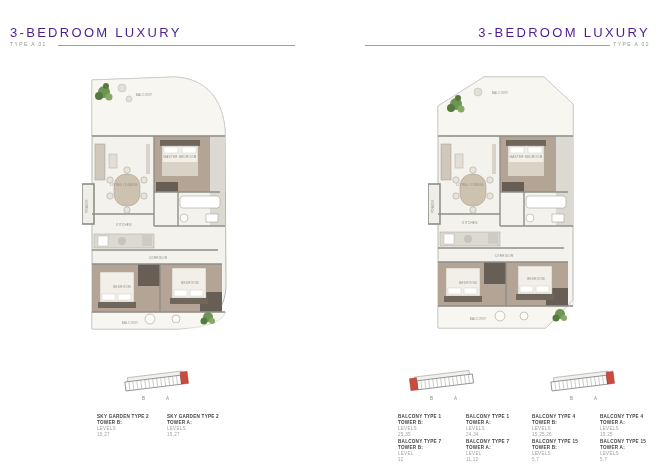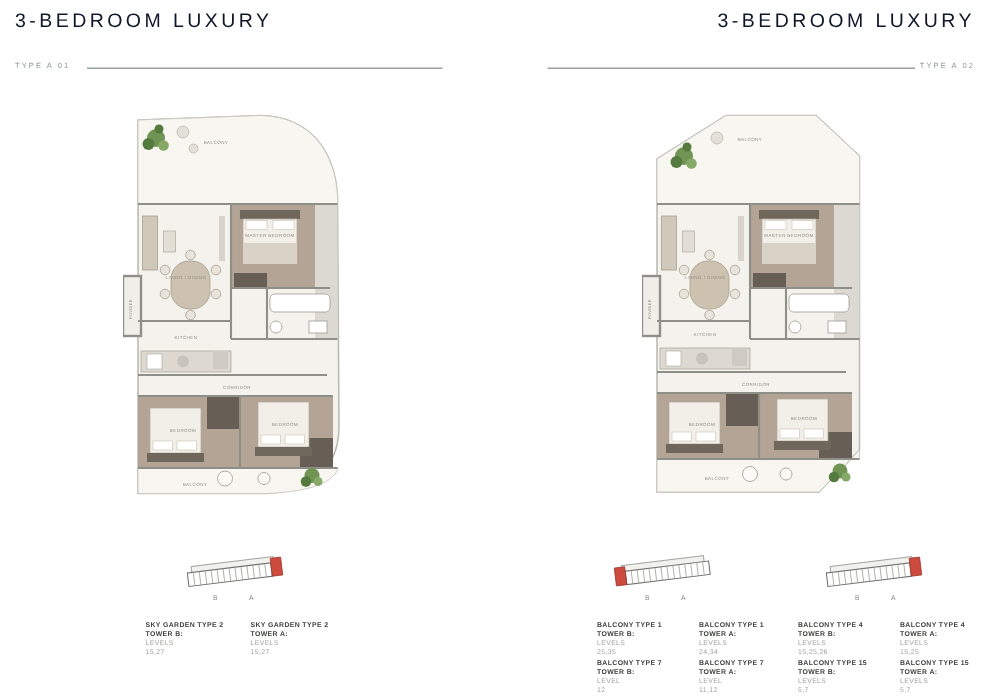--- a/index.html
+++ b/index.html
@@ -1,18 +1,18 @@
 <!DOCTYPE html>
 <html><head>
 <meta charset="utf-8">
 <style>
   html,body{margin:0;padding:0;background:#ffffff;}
   .page{position:relative;width:660px;height:464px;background:#ffffff;overflow:hidden;
         font-family:"Liberation Sans",sans-serif;}
-  .h-title{position:absolute;top:6px;font-size:13px;letter-spacing:2.3px;color:#0f172a;font-weight:400;}
+  .h-title{position:absolute;top:25px;font-size:13px;letter-spacing:2.3px;color:#4c1d95;font-weight:400;}
   .h-left{left:10px;}
   .h-right{right:10px;text-align:right;}
   .type-label{position:absolute;top:41px;font-size:5px;letter-spacing:1.4px;color:#8b9593;}
   .rule{position:absolute;top:45px;height:1px;background:#97a2a0;}
   .plan{position:absolute;}
   .plan text{font-family:"Liberation Sans",sans-serif;fill:#8d8d86;letter-spacing:.3px;}
   .keyplan{position:absolute;}
   .keyplan text{font-family:"Liberation Sans",sans-serif;fill:#8a8a88;}
   .unit{position:absolute;width:62px;font-size:4.6px;letter-spacing:.25px;line-height:5.9px;}
   .u-name,.u-tower{font-weight:bold;color:#40443f;}

